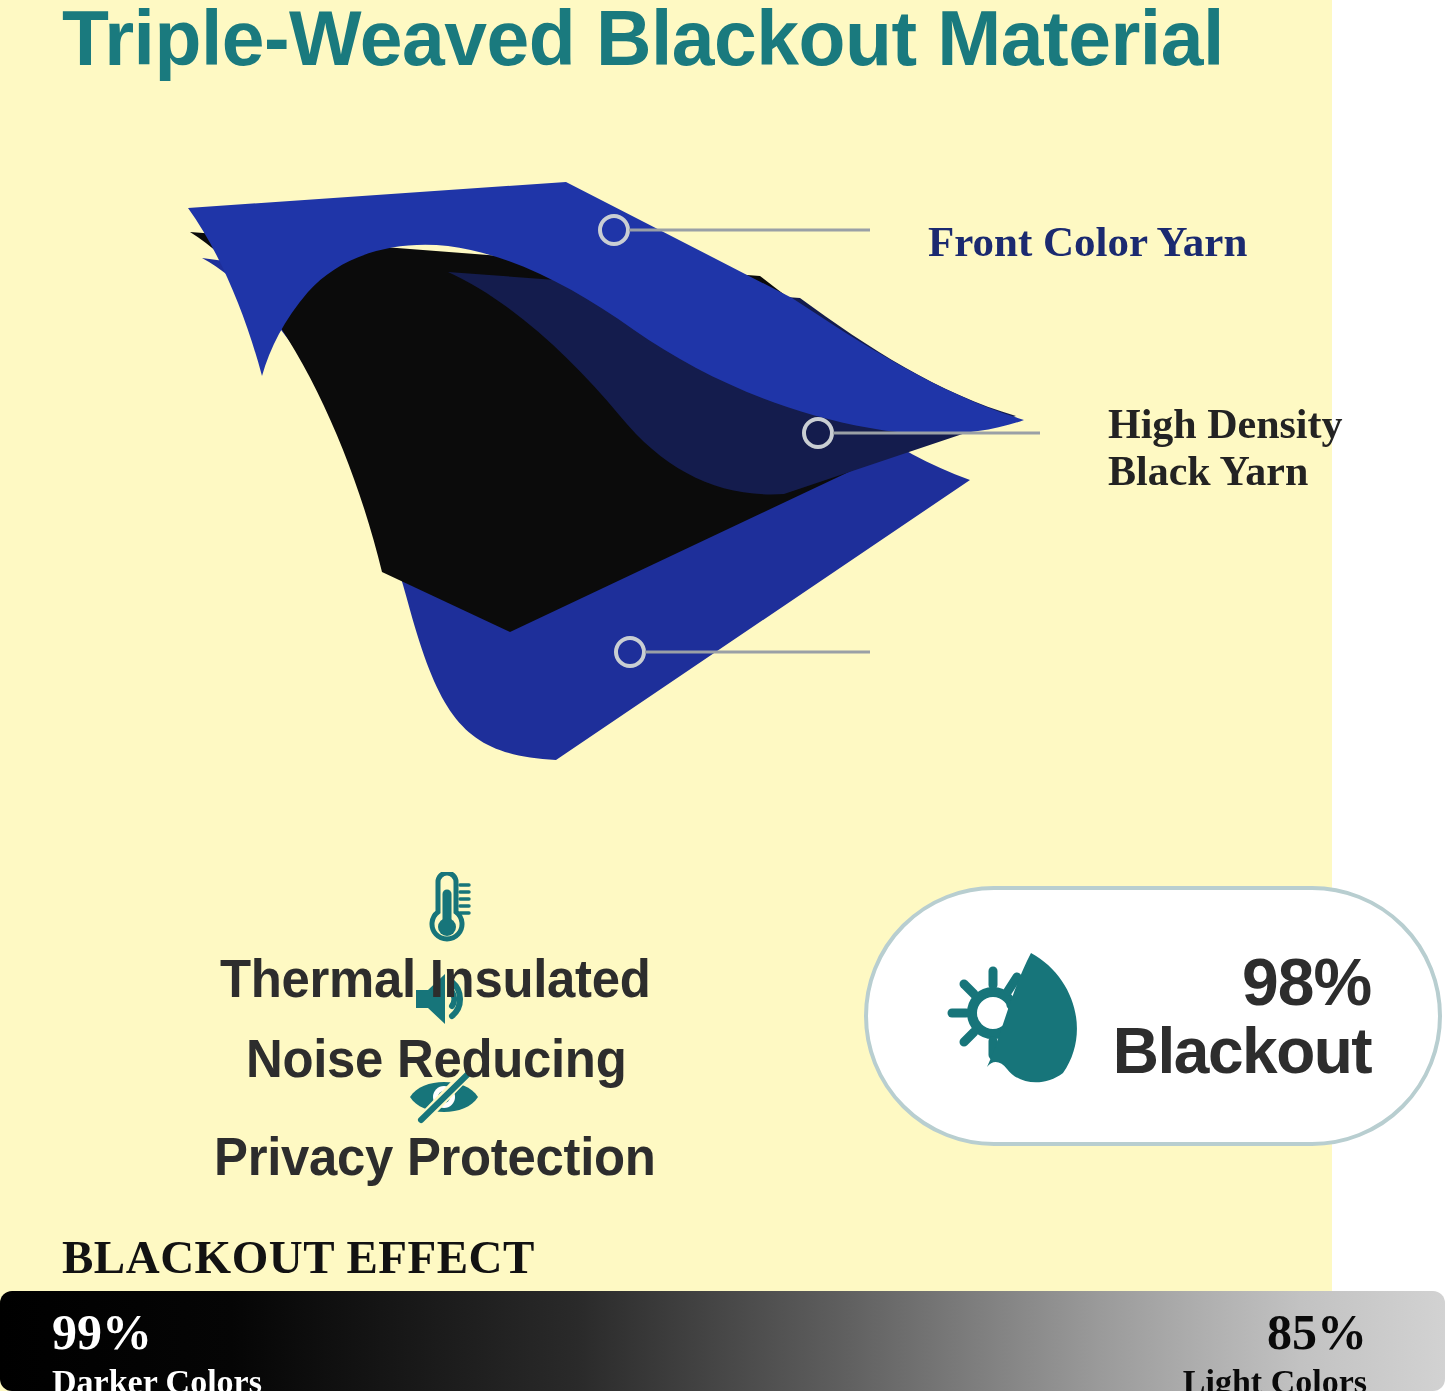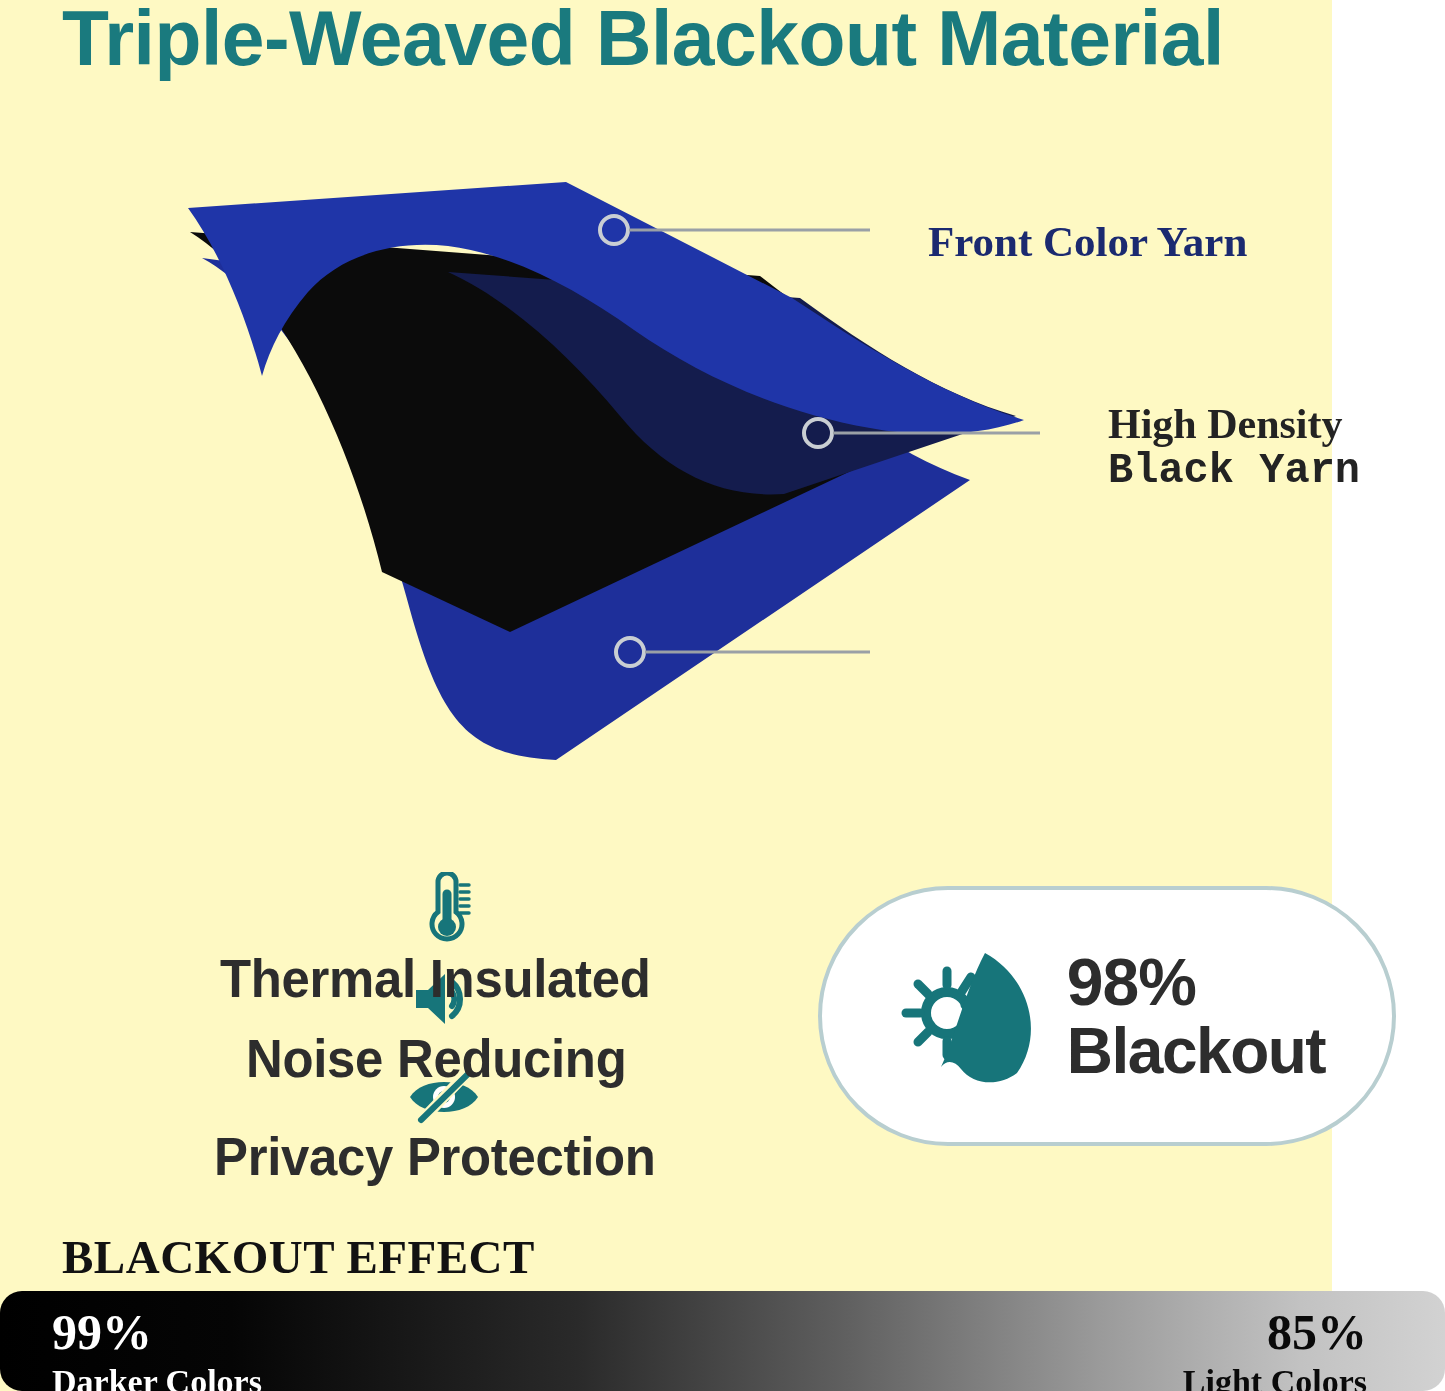--- a/index.html
+++ b/index.html
@@ -68,21 +68,21 @@
   #callout-black {
     left: 1068px;
     top: 401px;
     font-size: 42px;
   }
   #callout-back {
     left: 888px;
     top: 629px;
     font-size: 43px;
   }
-  .callout .l2 { display: block; font-family: Liberation Mono, monospace; }
+  .callout .l2 { display: block; }
 
   
   .features {
     position: absolute;
     left: 104px;
     top: 872px;
     width: 680px;
   }
   .feature {
     display: flex;
@@ -107,30 +107,31 @@
     color: #2d2d2d;
     white-space: nowrap;
     letter-spacing: -0.3px;
     transform: scaleX(0.96);
     transform-origin: left center;
   }
 
   
   .badge {
     position: absolute;
-    left: 818px;
+    left: 864px;
     top: 886px;
     width: 578px;
     height: 260px;
     border: 4px solid #b8ced0;
     border-radius: 130px;
     background: #ffffff;
     display: flex;
     align-items: center;
     justify-content: center;
+    text-align: right;
   }
   .badge .bicon {
     width: 170px;
     min-width: 170px;
     height: 170px;
     display: flex;
     align-items: center;
     justify-content: center;
     margin-right: 8px;
   }
@@ -167,21 +168,21 @@
     white-space: nowrap;
     margin-top: 8px;
   }
 
   .effect-bar {
     position: absolute;
     left: 0px;
     top: 1291px;
     width: 1445px;
     height: 100px;
-    border-radius: 22px;
+    border-radius: 12px;
     background: linear-gradient(90deg,
         #000000 0%,
         #050505 16%,
         #2a2a2a 40%,
         #5e5e5e 58%,
         #9a9a9a 76%,
         #c2c2c2 90%,
         #d2d2d2 100%);
     overflow: hidden;
   }

